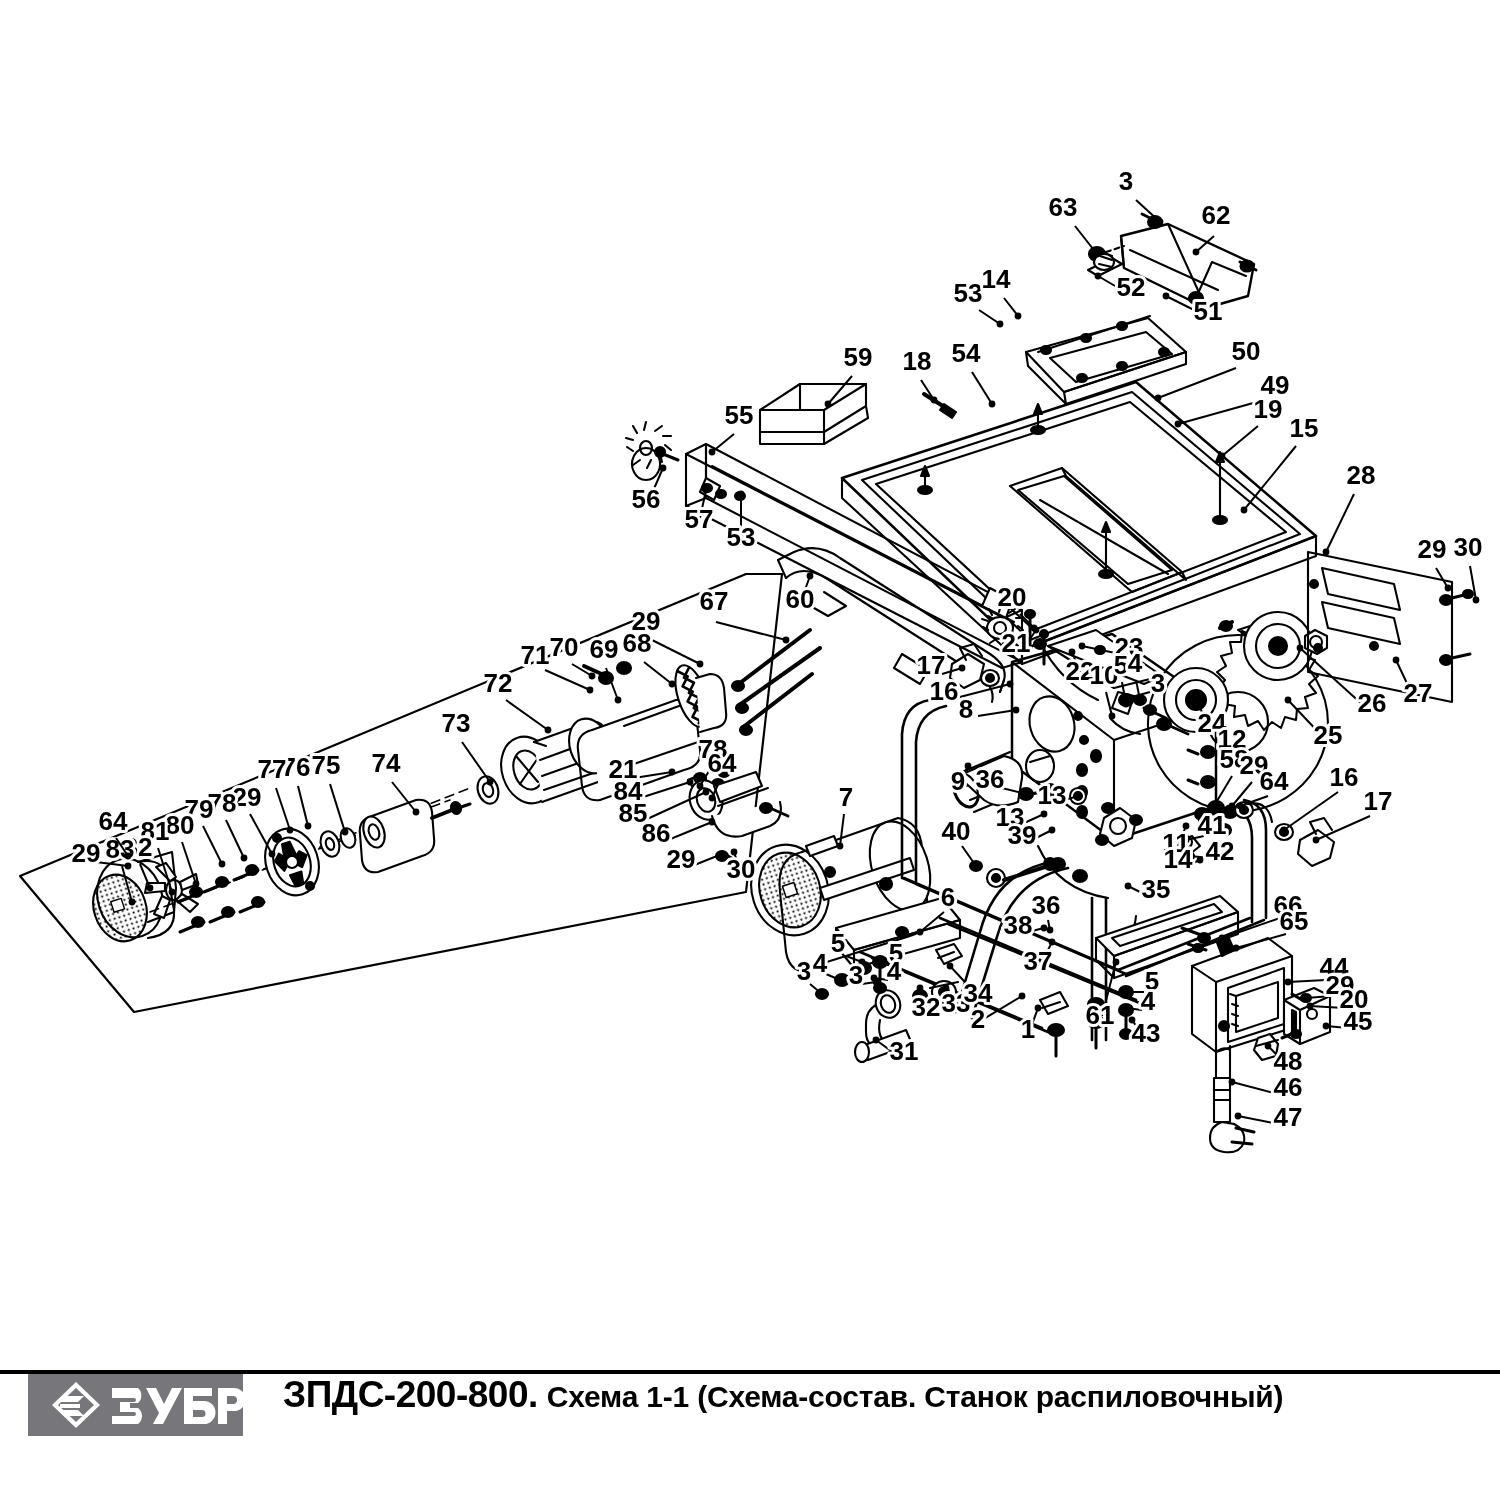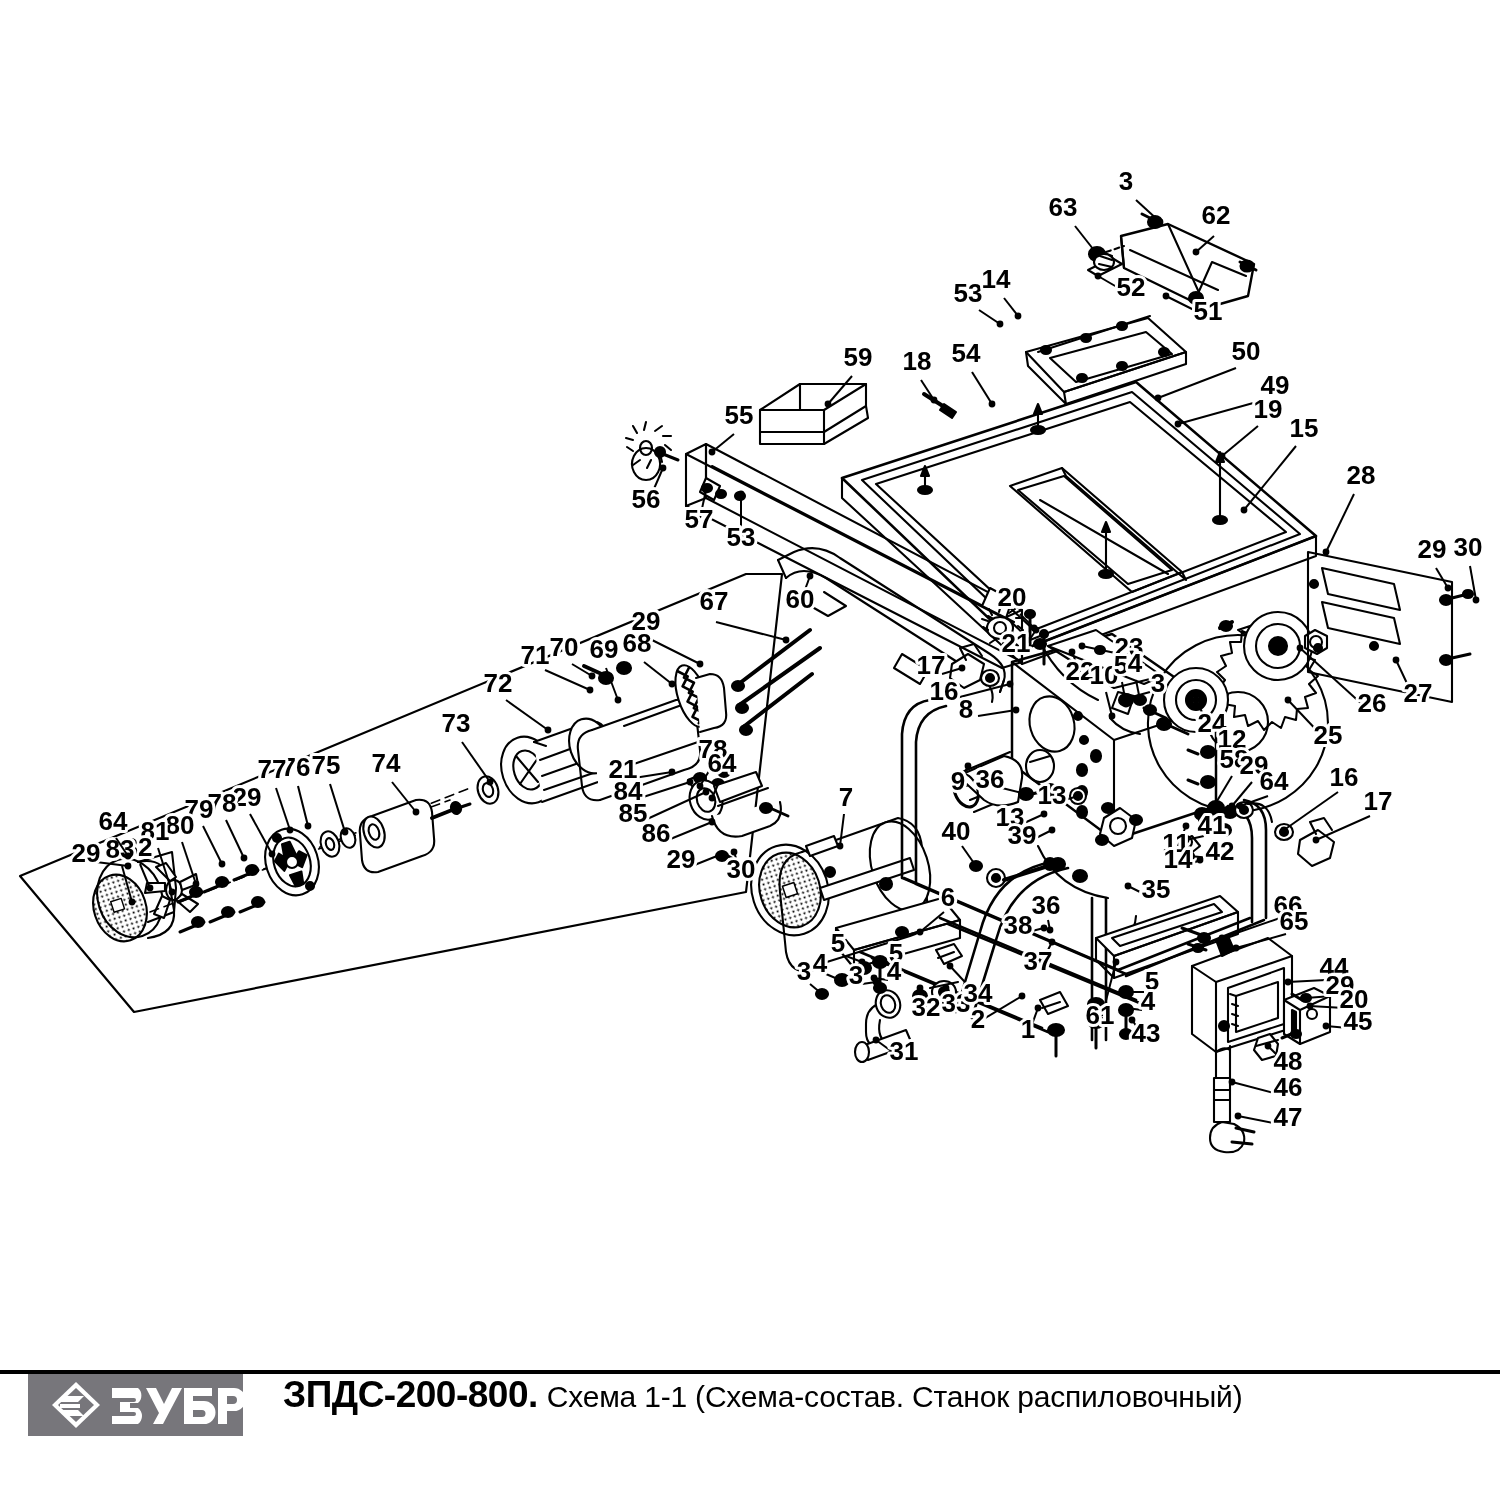--- a/index.html
+++ b/index.html
@@ -14,21 +14,21 @@
   
   #footer-rule{position:absolute;left:0;top:1370px;width:1500px;height:4px;
                background:#000;}
   #footer{position:absolute;left:0;top:1374px;width:1500px;height:126px;
           background:#fff;display:flex;align-items:flex-start;}
   #logo-box{width:215px;height:62px;margin-left:28px;background:#77767b;
             display:flex;align-items:center;justify-content:flex-start;flex:0 0 auto;}
   #logo-box svg{display:block;}
   #footer-text{margin-left:40px;white-space:nowrap;display:flex;align-items:baseline;}
   #ft-model{font-size:37px;font-weight:700;color:#000;letter-spacing:-0.5px;}
-  #ft-desc{font-size:30px;font-weight:400;color:#000;margin-left:9px;letter-spacing:-0.2px;}
+  #ft-desc{font-size:30px;font-weight:700;color:#000;margin-left:9px;letter-spacing:-0.2px;}
 </style>
 </head>
 <body>
 
 <div id="page">
 
   <div id="diagram">
   <svg viewBox="0 0 1500 1370" xmlns="http://www.w3.org/2000/svg">
     <defs>
       <pattern id="meshdots" width="5" height="5" patternUnits="userSpaceOnUse">

